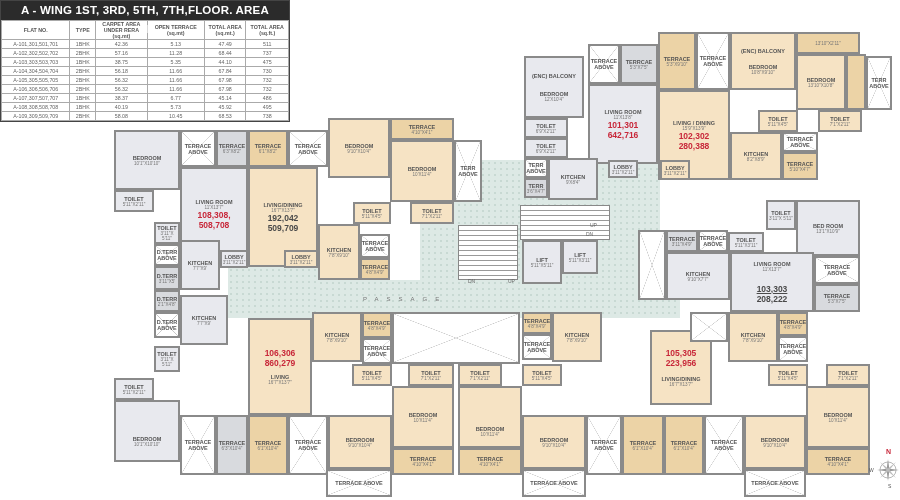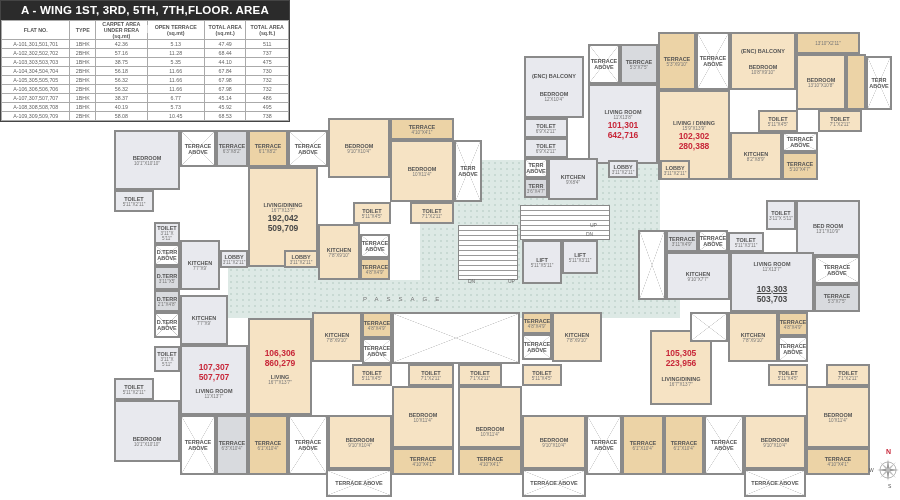--- a/index.html
+++ b/index.html
@@ -55,20 +55,26 @@
     <span class="rname">TOILET</span>
     <span class="rdim">5'11"X2'11"</span>
   </div>
   <div class="room xbox" style="left:180px;top:130px;width:36px;height:37px;">
     <span class="rname">TERRACE ABOVE</span>
   </div>
   <div class="room dgrey" style="left:216px;top:130px;width:32px;height:37px;">
     <span class="rname">TERRACE</span>
     <span class="rdim">6'3"X8'2"</span>
   </div>
+  <div class="room grey" style="left:180px;top:167px;width:68px;height:95px;">
+    <span class="rname">LIVING ROOM</span>
+    <span class="rdim">11'X13'7"</span>
+    <span class="flatno" style="white-space:pre-line;">108,308,
+508,708</span>
+  </div>
   <div class="room grey" style="left:154px;top:222px;width:26px;height:22px;">
     <span class="rname">TOILET</span>
     <span class="rdim">3'11"X 5'11"</span>
   </div>
   <div class="room xbox" style="left:154px;top:244px;width:26px;height:22px;">
     <span class="rname">D.TERR ABOVE</span>
   </div>
   <div class="room dgrey" style="left:154px;top:266px;width:26px;height:24px;">
     <span class="rname">D.TERR</span>
     <span class="rdim">3'11"X5'</span>
@@ -265,21 +271,21 @@
     <span class="rdim">13'1"X10'9"</span>
   </div>
   <div class="room grey" style="left:666px;top:252px;width:64px;height:48px;">
     <span class="rname">KITCHEN</span>
     <span class="rdim">9'10"X7'7"</span>
   </div>
   <div class="room grey" style="left:730px;top:252px;width:84px;height:60px;">
     <span class="rname">LIVING ROOM</span>
     <span class="rdim">11'X13'7"</span>
     <span class="flatno dark" style="margin-top:12px;text-decoration:underline;">103,303</span>
-    <span class="flatno dark">503,703</span>
+    <span class="flatno dark">208,222</span>
   </div>
   <div class="room xbox" style="left:814px;top:256px;width:46px;height:28px;">
     <span class="rname">TERRACE ABOVE</span>
   </div>
   <div class="room dgrey" style="left:814px;top:284px;width:46px;height:28px;">
     <span class="rname">TERRACE</span>
     <span class="rdim">5'3"X7'5"</span>
   </div>
 
   <div class="room dgrey" style="left:154px;top:290px;width:26px;height:22px;">
@@ -289,26 +295,20 @@
   <div class="room xbox" style="left:154px;top:312px;width:26px;height:26px;">
     <span class="rname">D.TERR ABOVE</span>
   </div>
   <div class="room grey" style="left:180px;top:295px;width:48px;height:50px;">
     <span class="rname">KITCHEN</span>
     <span class="rdim">7'7"X9'</span>
   </div>
   <div class="room grey" style="left:154px;top:346px;width:26px;height:26px;">
     <span class="rname">TOILET</span>
     <span class="rdim">3'11"X 5'11"</span>
-  </div>
-  <div class="room grey" style="left:180px;top:345px;width:68px;height:70px;">
-    <span class="flatno">107,307</span>
-    <span class="flatno">507,707</span>
-    <span class="rname" style="margin-top:6px;">LIVING ROOM</span>
-    <span class="rdim">11'X13'7"</span>
   </div>
   <div class="room grey" style="left:114px;top:378px;width:40px;height:22px;">
     <span class="rname">TOILET</span>
     <span class="rdim">5'11"X2'11"</span>
   </div>
   <div class="room grey" style="left:114px;top:400px;width:66px;height:62px;">
     <span class="rname" style="margin-top:20px;">BEDROOM</span>
     <span class="rdim">10'1"X10'10"</span>
   </div>
   <div class="room xbox" style="left:180px;top:415px;width:36px;height:60px;">

